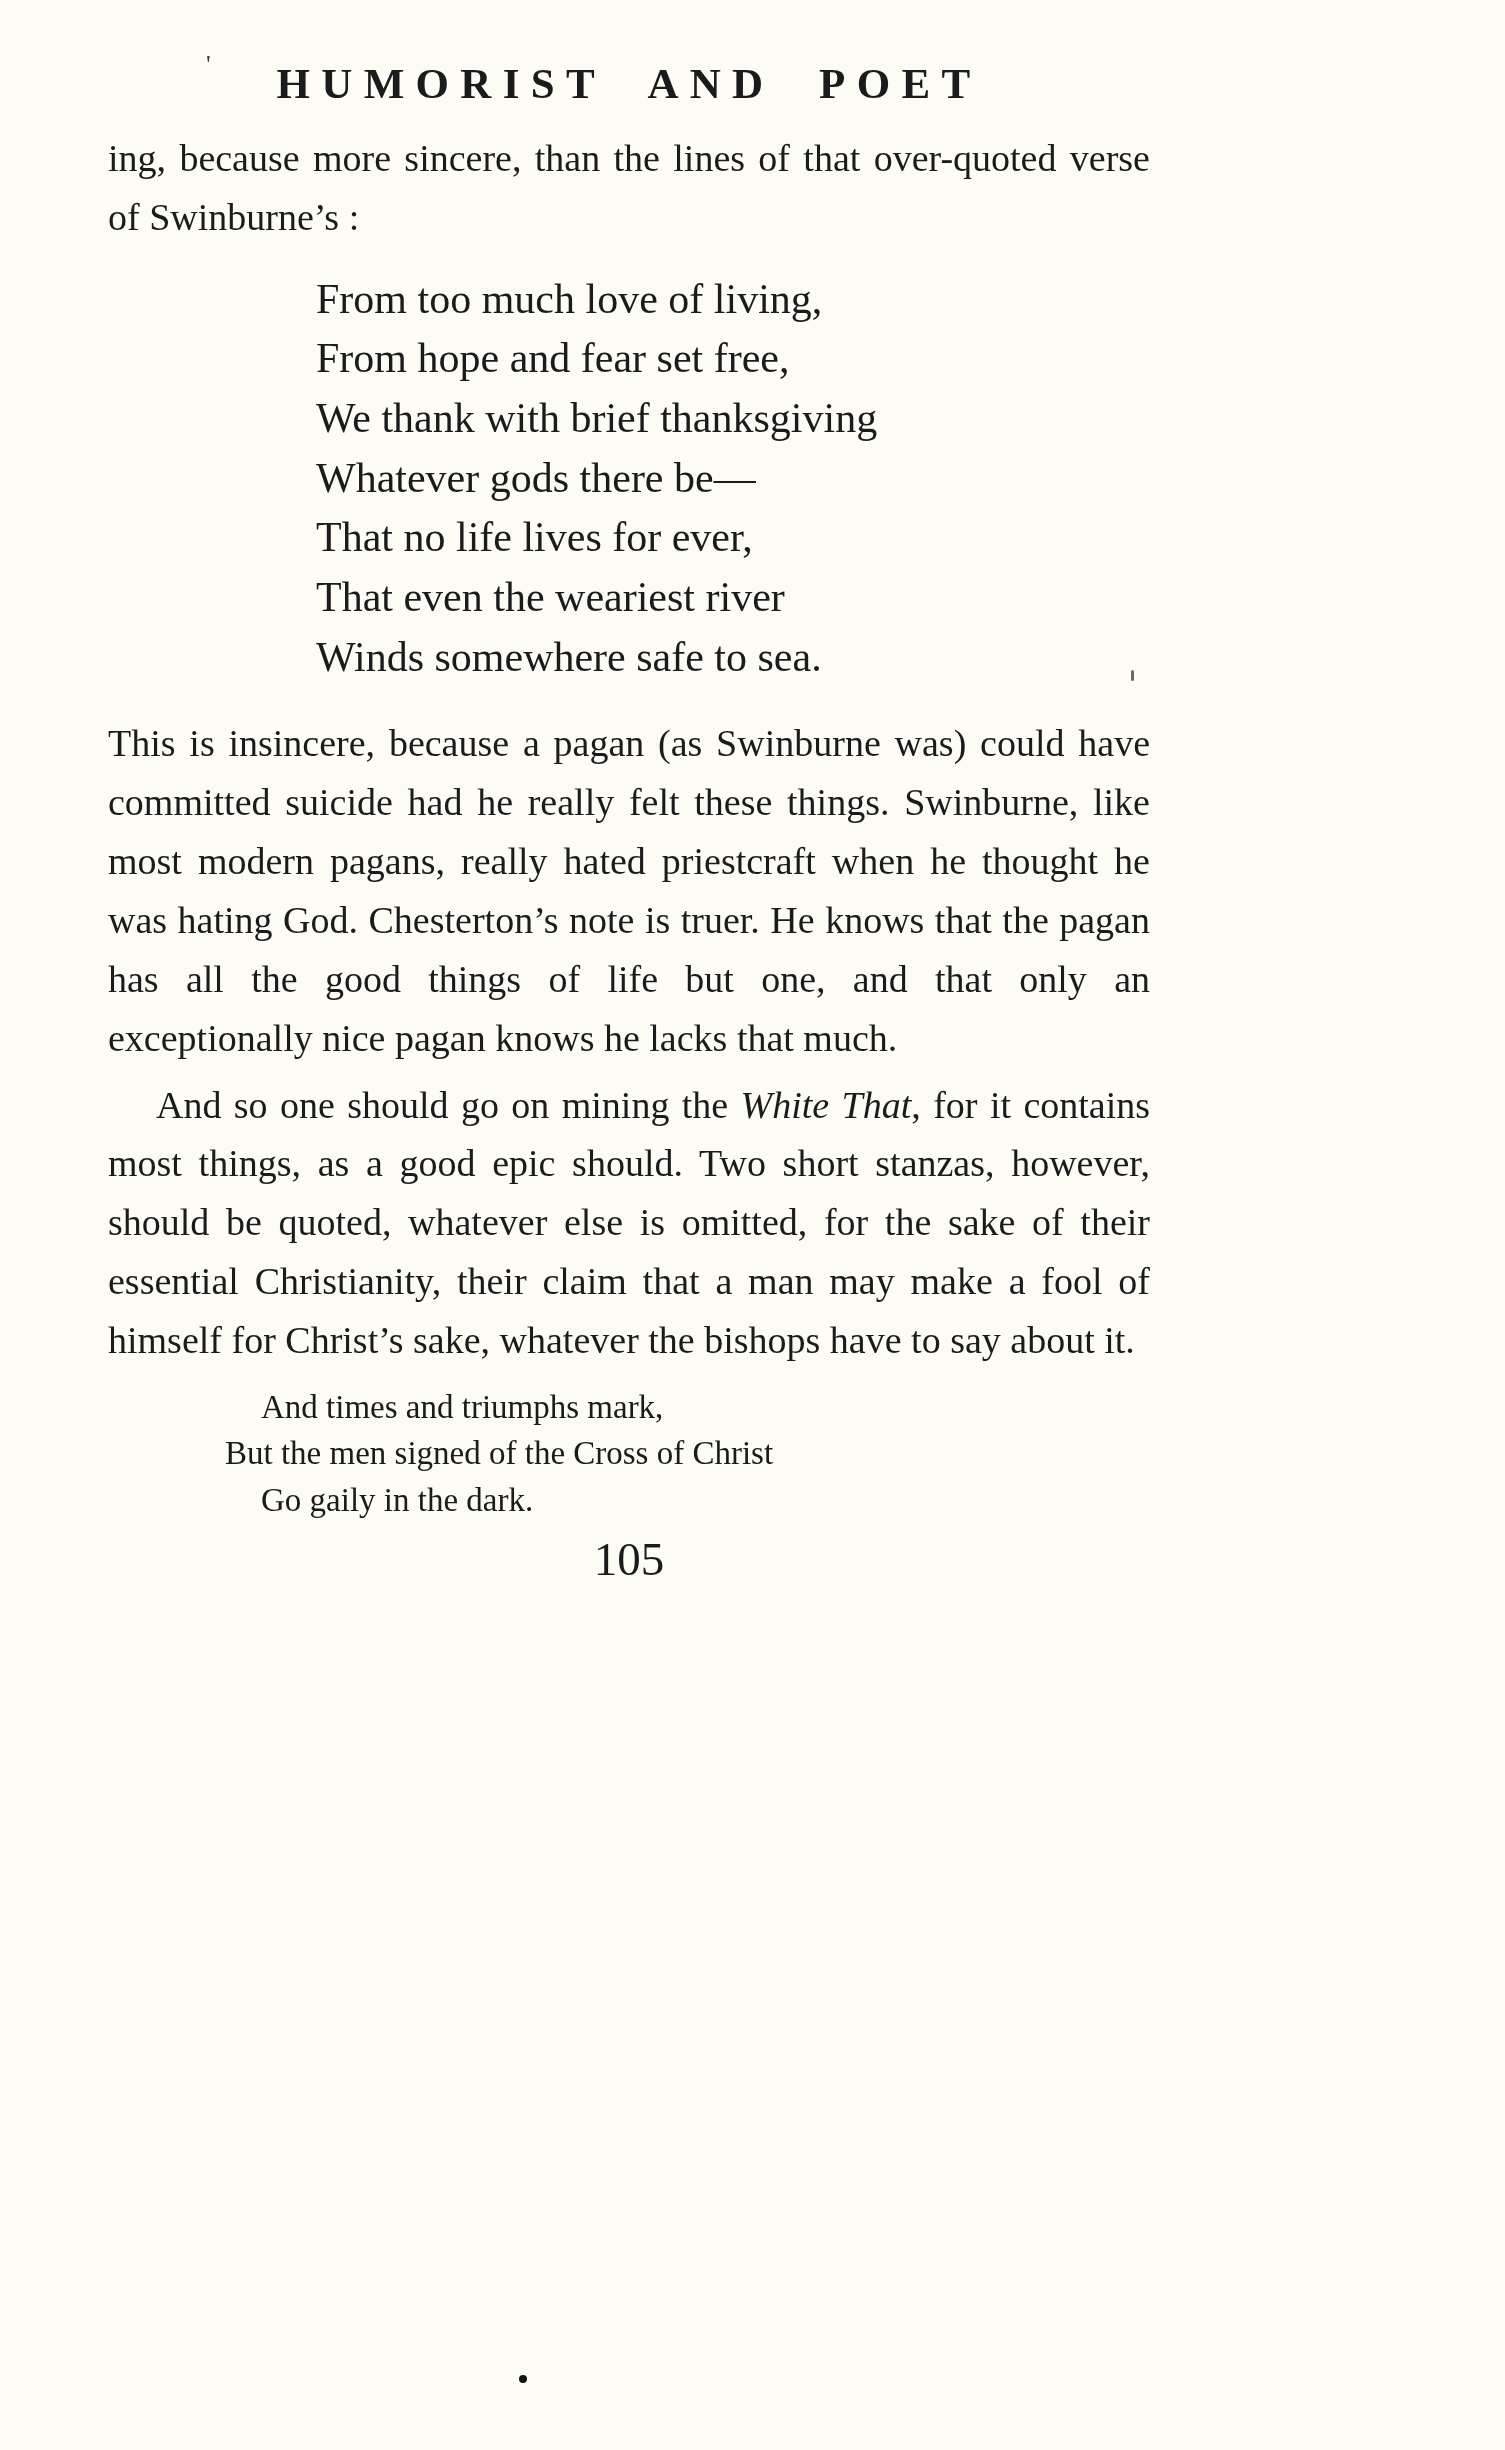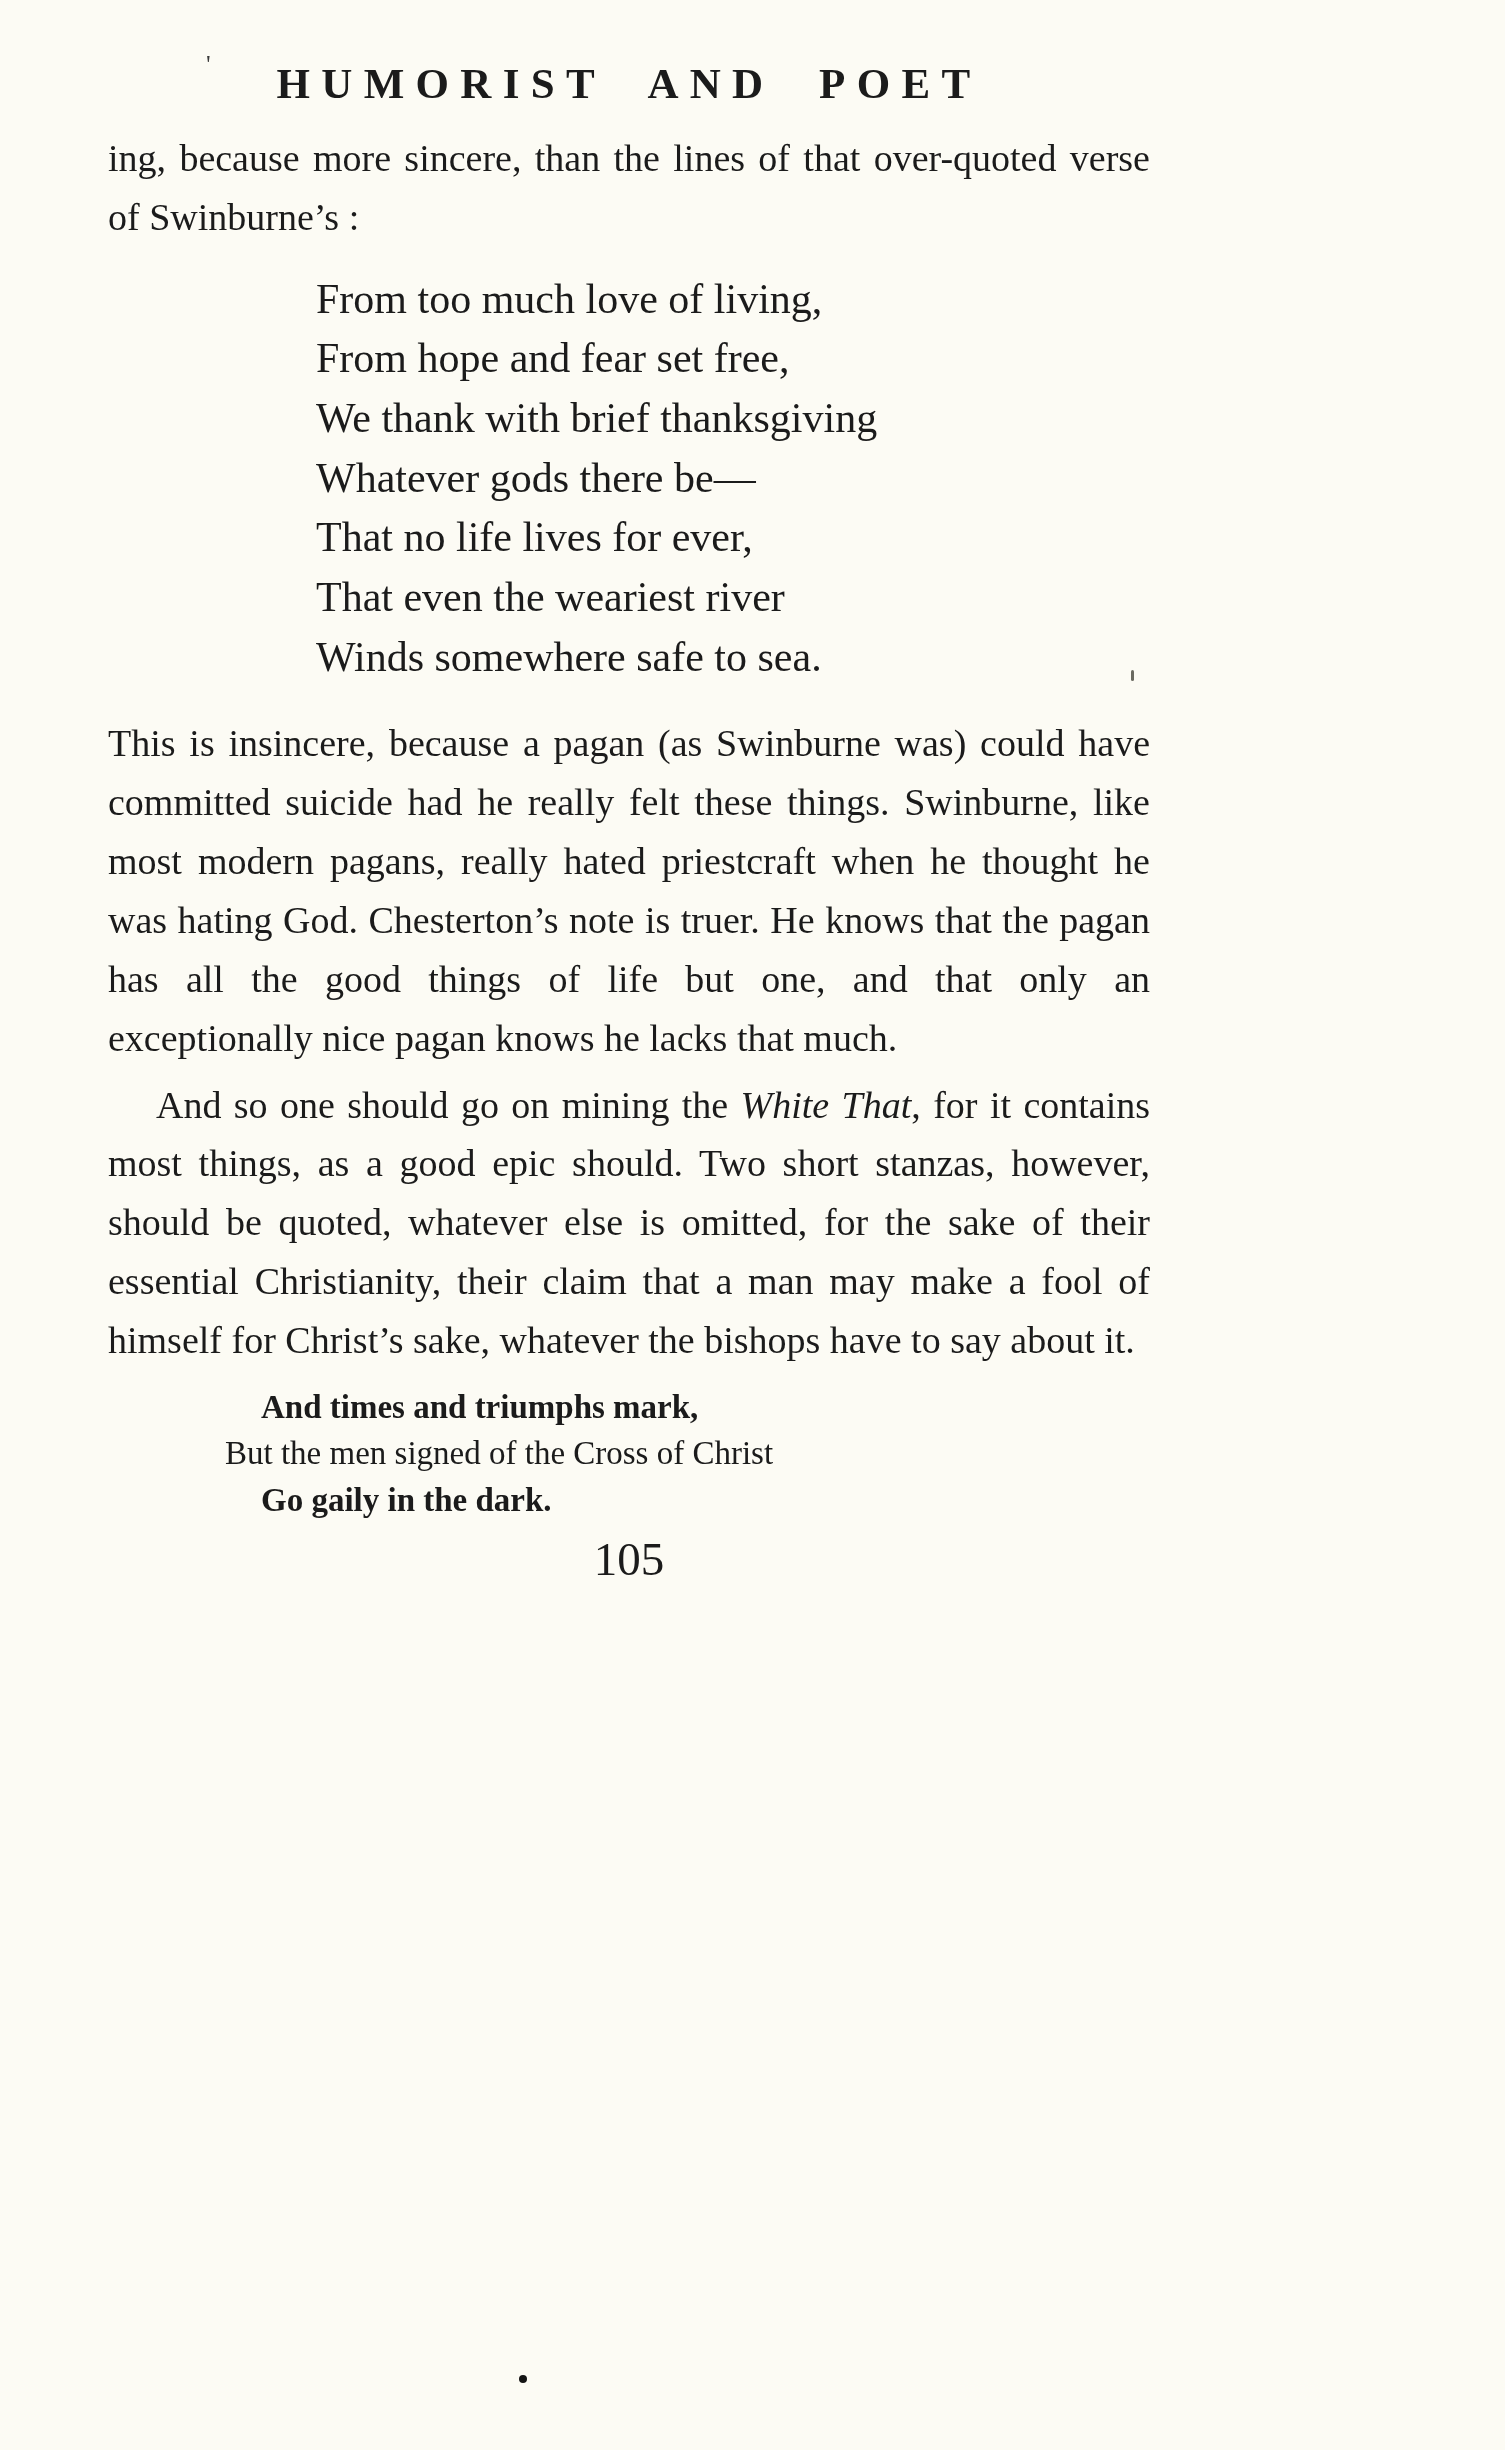--- a/index.html
+++ b/index.html
@@ -62,21 +62,20 @@
   .poem-2 {
     font-size: 33px;
     line-height: 1.42;
     margin: 13.6px 0 4.5px 125px;
   }
   .poem-line {
     white-space: nowrap;
   }
   .poem-line.indented {
     margin-left: 36px;
-    font-weight: bold;
   }
   .page-number {
     text-align: center;
     font-size: 47px;
     line-height: 1.3;
     margin-top: 4.5px;
   }
   .ink-dot {
     position: absolute;
     left: 519px;

